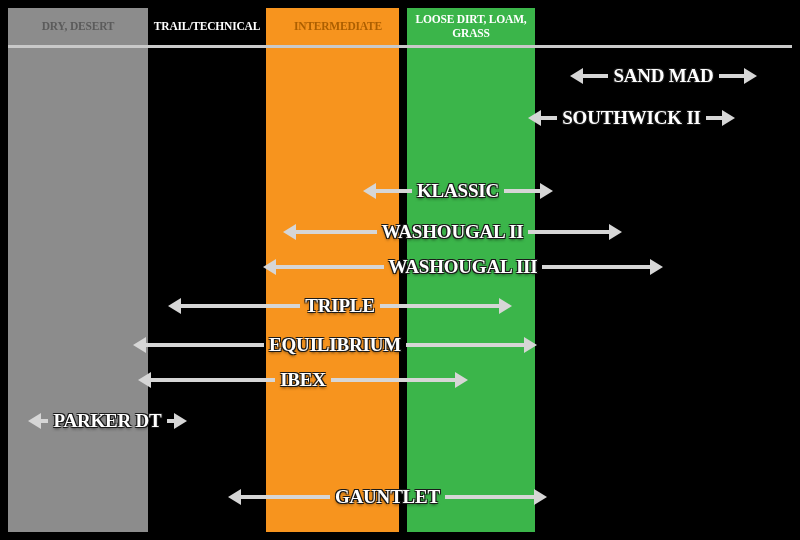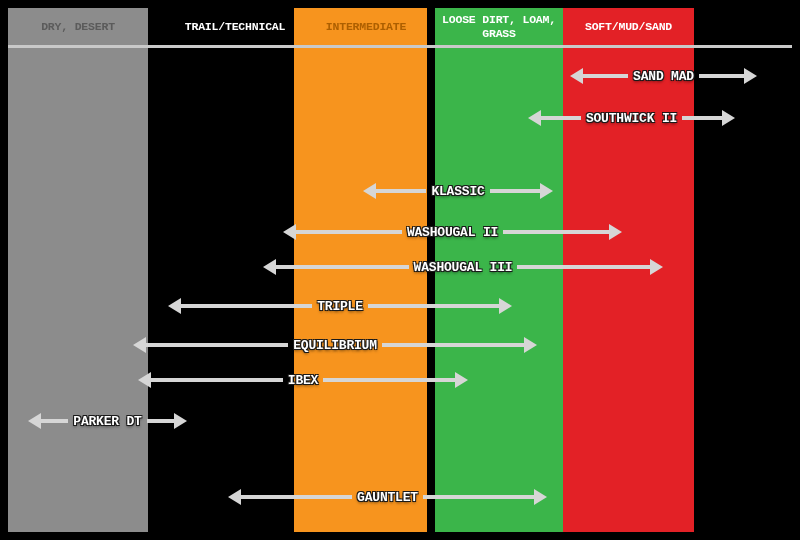--- a/index.html
+++ b/index.html
@@ -2,27 +2,27 @@
 <html><head>
 <meta charset="utf-8">
 <style>
   html,body{margin:0;padding:0;background:#ffffff;}
   .frame{
     position:relative;
     width:800px;height:540px;
     box-sizing:border-box;
     padding:8px;
     background:#000;
-    font-family:Liberation Mono, monospace;
+    font-family:Liberation Serif, serif;
     overflow:hidden;
   }
   .cols{display:flex;height:100%;}
   .col{height:100%;}
   .c0{width:140px;background:#8c8c8c;}
-  .c1{width:118px;background:#000000;padding-left:28px;}
+  .c1{width:118px;background:#000000;}
   .c2{width:134px;background:#1c7ec5;}
   .c3{width:133px;background:#f7941e;}
   .c4{width:128px;background:#3bb54a;margin-left:8px;}
   .c5{width:131px;background:#e32126;}
   .col-head{
     height:37px;
     display:flex;align-items:center;justify-content:center;
     text-align:center;
     font-size:11.5px;font-weight:700;letter-spacing:-0.2px;line-height:1.2;
     padding:0 4px;box-sizing:border-box;
@@ -41,21 +41,21 @@
     position:absolute;height:22px;z-index:3;
     display:flex;align-items:center;
     --arrow:#d6d6d6;
   }
   .ah{width:0;height:0;border-top:8px solid transparent;border-bottom:8px solid transparent;flex:0 0 auto;}
   .ah.left{border-right:13px solid var(--arrow);}
   .ah.right{border-left:13px solid var(--arrow);}
   .line{flex:1;height:4px;background:var(--arrow);min-width:6px;}
   .label{
     margin:0 5px;flex:0 0 auto;
-    font-size:13px;font-weight:700;color:#ffffff;white-space:nowrap;
+    font-size:19px;font-weight:700;color:#ffffff;white-space:nowrap;
     letter-spacing:-0.2px;
     text-shadow:-1px -1px 0 #1a1a1a, 1px -1px 0 #1a1a1a, -1px 1px 0 #1a1a1a, 1px 1px 0 #1a1a1a, 0 2px 3px rgba(0,0,0,.55);
   }
 </style>
 </head>
 <body>
 
 <div class="frame">
 
   <div class="cols">
@@ -63,23 +63,20 @@
       <div class="col-head">DRY, DESERT</div>
     </div>
     <div class="col c1">
       <div class="col-head">TRAIL/TECHNICAL</div>
     </div>
     <div class="col c3">
       <div class="col-head">INTERMEDIATE</div>
     </div>
     <div class="col c4">
       <div class="col-head">LOOSE DIRT, LOAM, GRASS</div>
-    </div>
-    <div class="col c5">
-      <div class="col-head">SOFT/MUD/SAND</div>
     </div>
   </div>
 
   <div class="head-rule"></div>
 
   <div class="row" style="top:65px;left:570px;width:187px">
     <span class="ah left"></span>
     <span class="line"></span>
     <span class="label">SAND MAD</span>
     <span class="line"></span>

